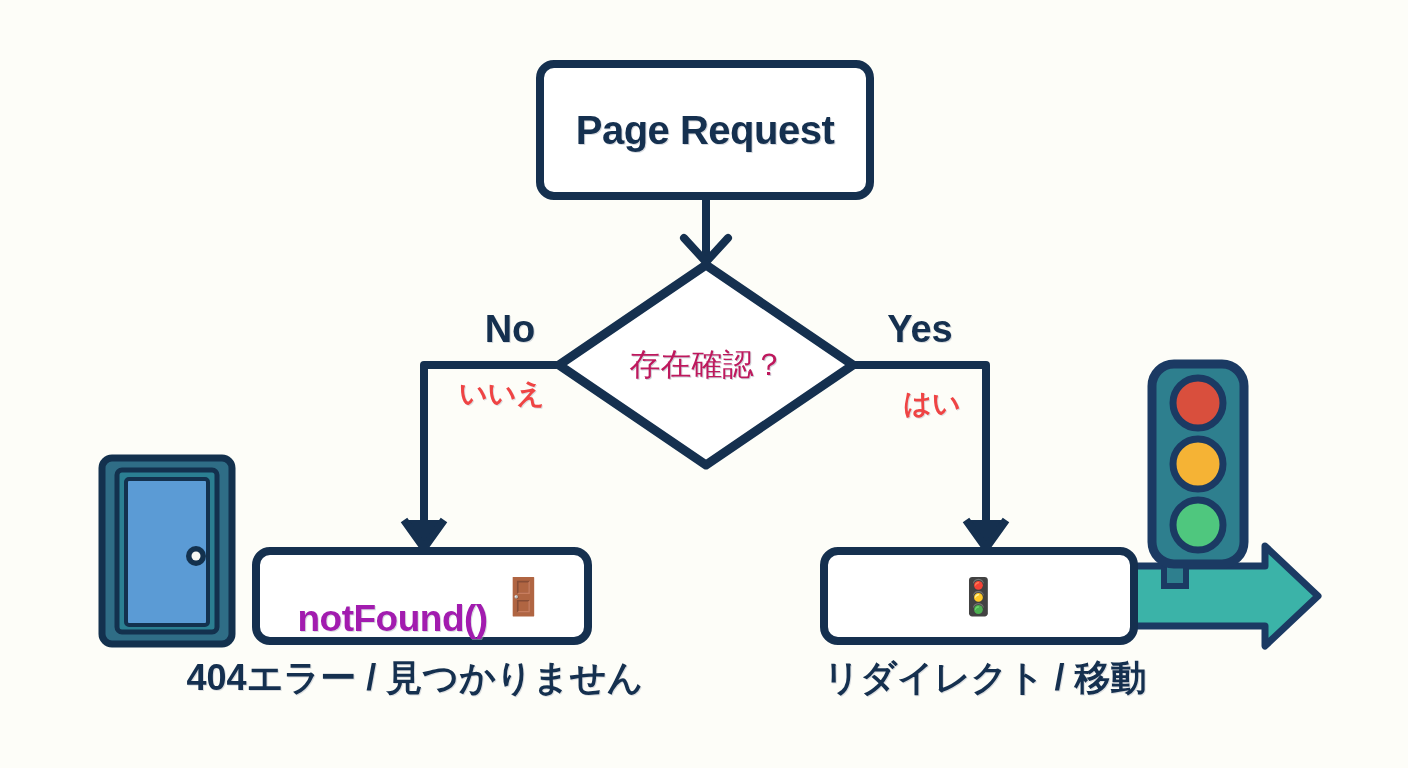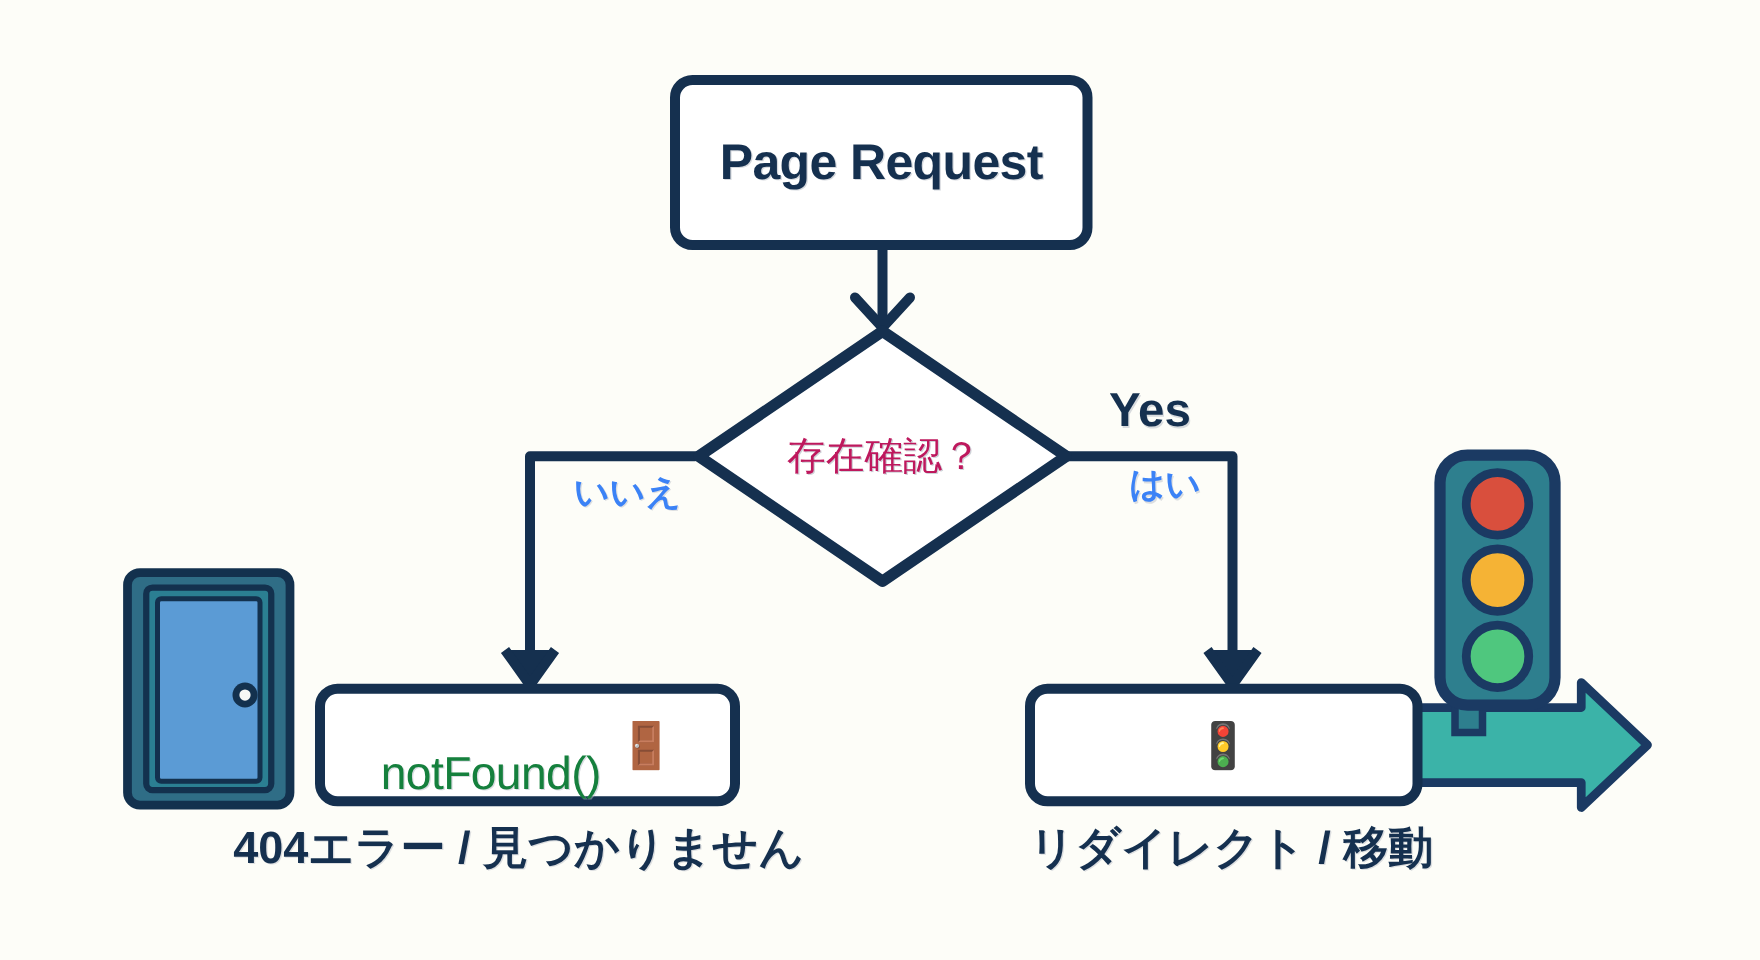--- a/index.html
+++ b/index.html
@@ -54,27 +54,27 @@
   }
   .branch-en {
     font-size: 38px;
     font-weight: bold;
     color: #15304f;
     text-shadow: 1px 1px 0 rgba(180,185,195,0.5);
   }
   .branch-jp {
     font-size: 28px;
     font-weight: bold;
-    color: #3b82f6;
+    color: #ef4444;
     text-shadow: 1px 1px 0 rgba(180,185,195,0.45);
   }
   .fn-label {
     font-size: 37px;
-    font-weight: normal;
-    color: #15803d;
+    font-weight: bold;
+    color: #a21caf;
     letter-spacing: -0.5px;
     text-shadow: 1px 1px 0 rgba(180,185,195,0.5);
     margin-top: 44px;
   }
   .fn-emoji {
     font-size: 36px;
     font-family: "DejaVu Sans", sans-serif;
   }
   .caption {
     font-size: 36px;
@@ -97,21 +97,21 @@
     justify-content: center;
     width: 100%;
     height: 100%;
   }
   
   #request-box-text { left: 540px; top: 64px; width: 330px; height: 132px; }
   #diamond-text     { left: 566px; top: 340px; width: 282px; height: 50px; }
   #no-en            { left: 430px; top: 306px; width: 160px; height: 46px; }
   #no-jp            { left: 412px; top: 374px; width: 180px; height: 40px; }
   #yes-en           { left: 840px; top: 306px; width: 160px; height: 46px; }
-  #yes-jp           { left: 852px; top: 368px; width: 160px; height: 40px; }
+  #yes-jp           { left: 852px; top: 384px; width: 160px; height: 40px; }
   #notfound-text    { left: 256px; top: 553px; width: 332px; height: 88px; }
   #redirect-text    { left: 824px; top: 553px; width: 310px; height: 88px; }
   #caption-left     { left: 180px; top: 657px; width: 470px; height: 42px; }
   #caption-right    { left: 800px; top: 657px; width: 370px; height: 42px; }
 </style>
 </head>
 <body>
 
 <div id="canvas">
 
@@ -174,20 +174,25 @@
       <div class="title-en">Page Request</div>
     </div>
   </div>
 
   <div class="node-text" id="diamond-text">
     <div class="stack">
       <div class="diamond-label">存在確認？</div>
     </div>
   </div>
 
+  <div class="node-text" id="no-en">
+    <div class="stack">
+      <div class="branch-en">No</div>
+    </div>
+  </div>
   <div class="node-text" id="no-jp">
     <div class="stack">
       <div class="branch-jp">いいえ</div>
     </div>
   </div>
 
   <div class="node-text" id="yes-en">
     <div class="stack">
       <div class="branch-en">Yes</div>
     </div>

